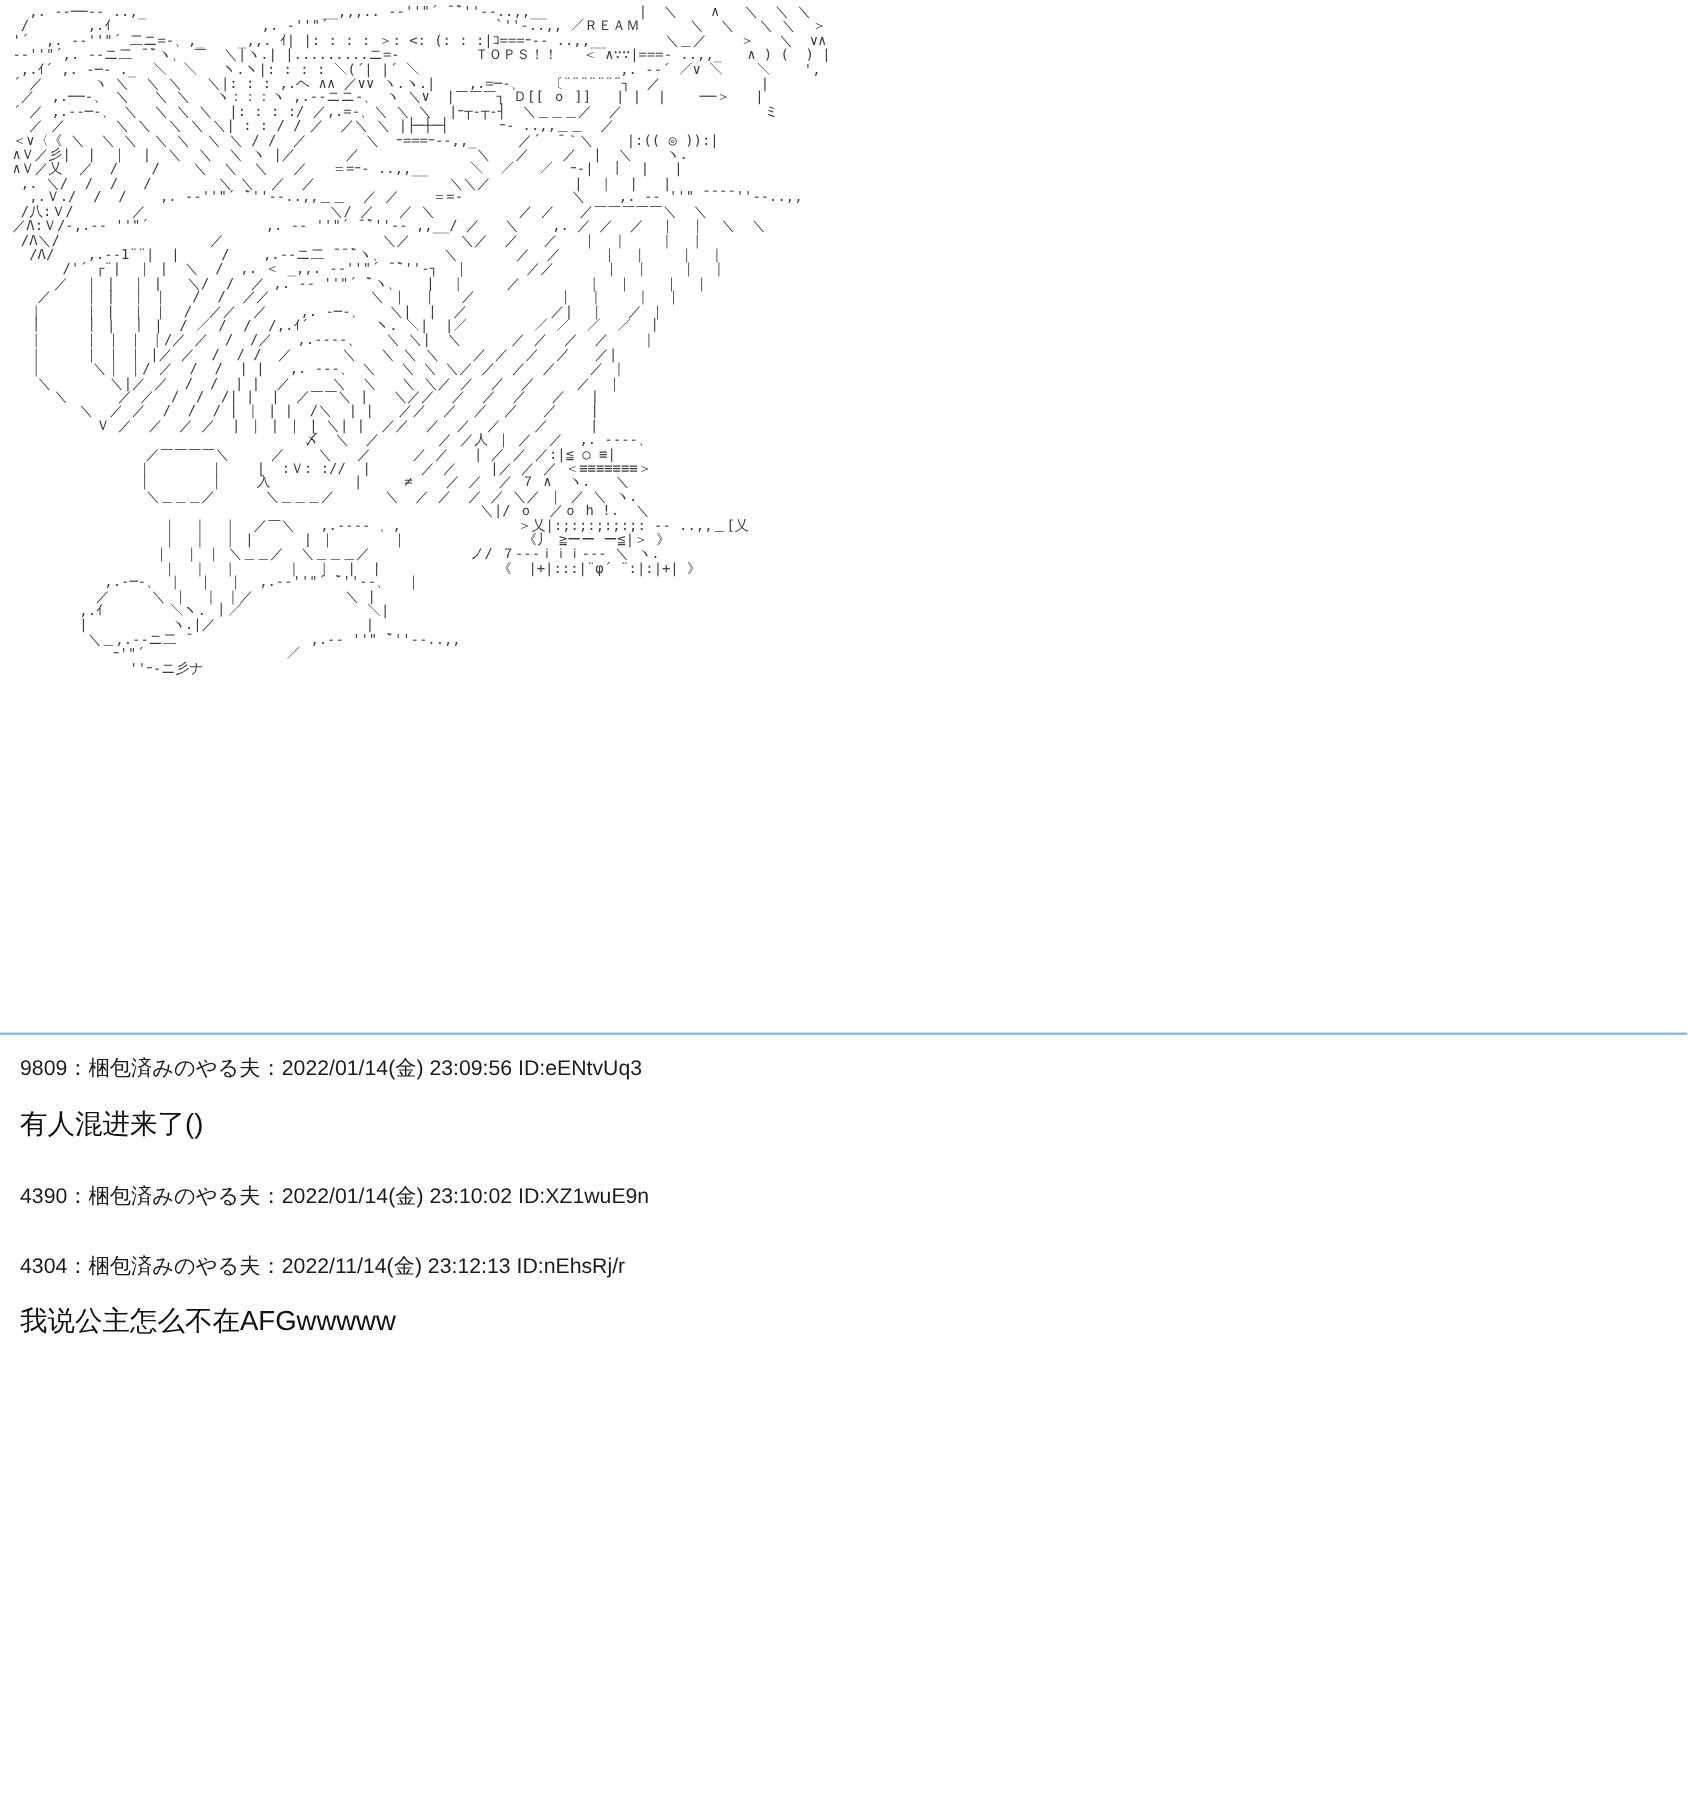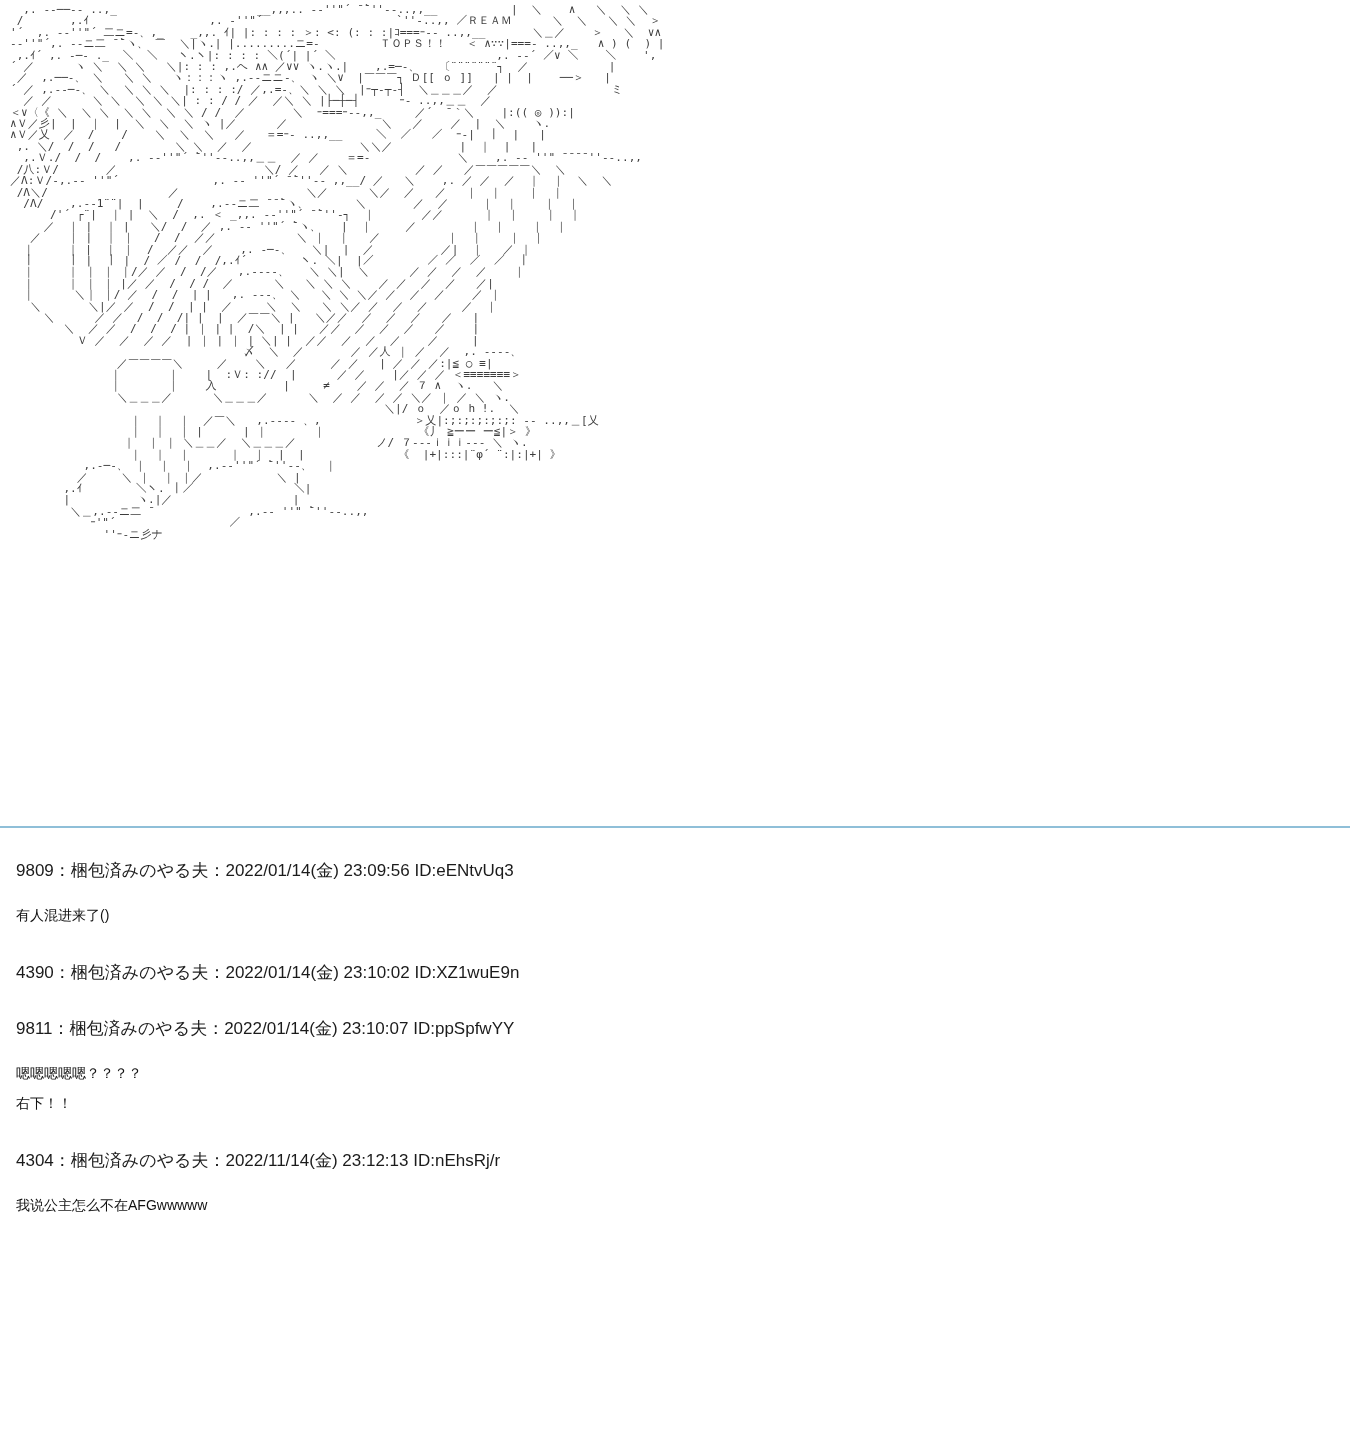--- a/index.html
+++ b/index.html
@@ -37,40 +37,40 @@
     color: #3c3c3c;
     white-space: pre;
     letter-spacing: 0px;
     overflow: hidden;
     height: 826px;
     box-sizing: border-box;
   }
 
   
   .posts {
-    padding: 30px 0 20px 0;
+    padding: 14px 0 20px 0;
   }
   .post {
     padding: 0 16px 0 16px;
     margin-bottom: 30px;
   }
   .post-header {
     font-size: 17px;
     color: #1b1b1b;
     line-height: 26px;
     white-space: nowrap;
     margin-bottom: 16px;
   }
   .post-num { color: #1b1b1b; }
   .sep { color: #1b1b1b; }
   .post-name { color: #1b1b1b; }
   .post-date { color: #1b1b1b; }
   .post-id { color: #1b1b1b; }
   .post-body {
-    font-size: 14px;
+    font-size: 22px;
     line-height: 30px;
     color: #111111;
     white-space: pre-wrap;
   }
 </style>
 </head>
 <body>
 
 <div id="page">
 
@@ -132,27 +132,20 @@
       </div>
       <div class="post-body">有人混进来了()</div>
     </div>
 
     <div class="post">
       <div class="post-header">
         <span class="post-num">4390</span><span class="sep">：</span><span class="post-name">梱包済みのやる夫</span><span class="sep">：</span><span class="post-date">2022/01/14(金) 23:10:02</span>&nbsp;<span class="post-id">ID:XZ1wuE9n</span>
       </div>
     </div>
 
-    <div class="post">
-      <div class="post-header">
-        <span class="post-num">9811</span><span class="sep">：</span><span class="post-name">梱包済みのやる夫</span><span class="sep">：</span><span class="post-date">2022/01/14(金) 23:10:07</span>&nbsp;<span class="post-id">ID:ppSpfwYY</span>
-      </div>
-      <div class="post-body">嗯嗯嗯嗯嗯？？？？
-右下！！</div>
-    </div>
 
     <div class="post">
       <div class="post-header">
         <span class="post-num">4304</span><span class="sep">：</span><span class="post-name">梱包済みのやる夫</span><span class="sep">：</span><span class="post-date">2022/11/14(金) 23:12:13</span>&nbsp;<span class="post-id">ID:nEhsRj/r</span>
       </div>
       <div class="post-body">我说公主怎么不在AFGwwwww</div>
     </div>
 
   </div>
 </div>

